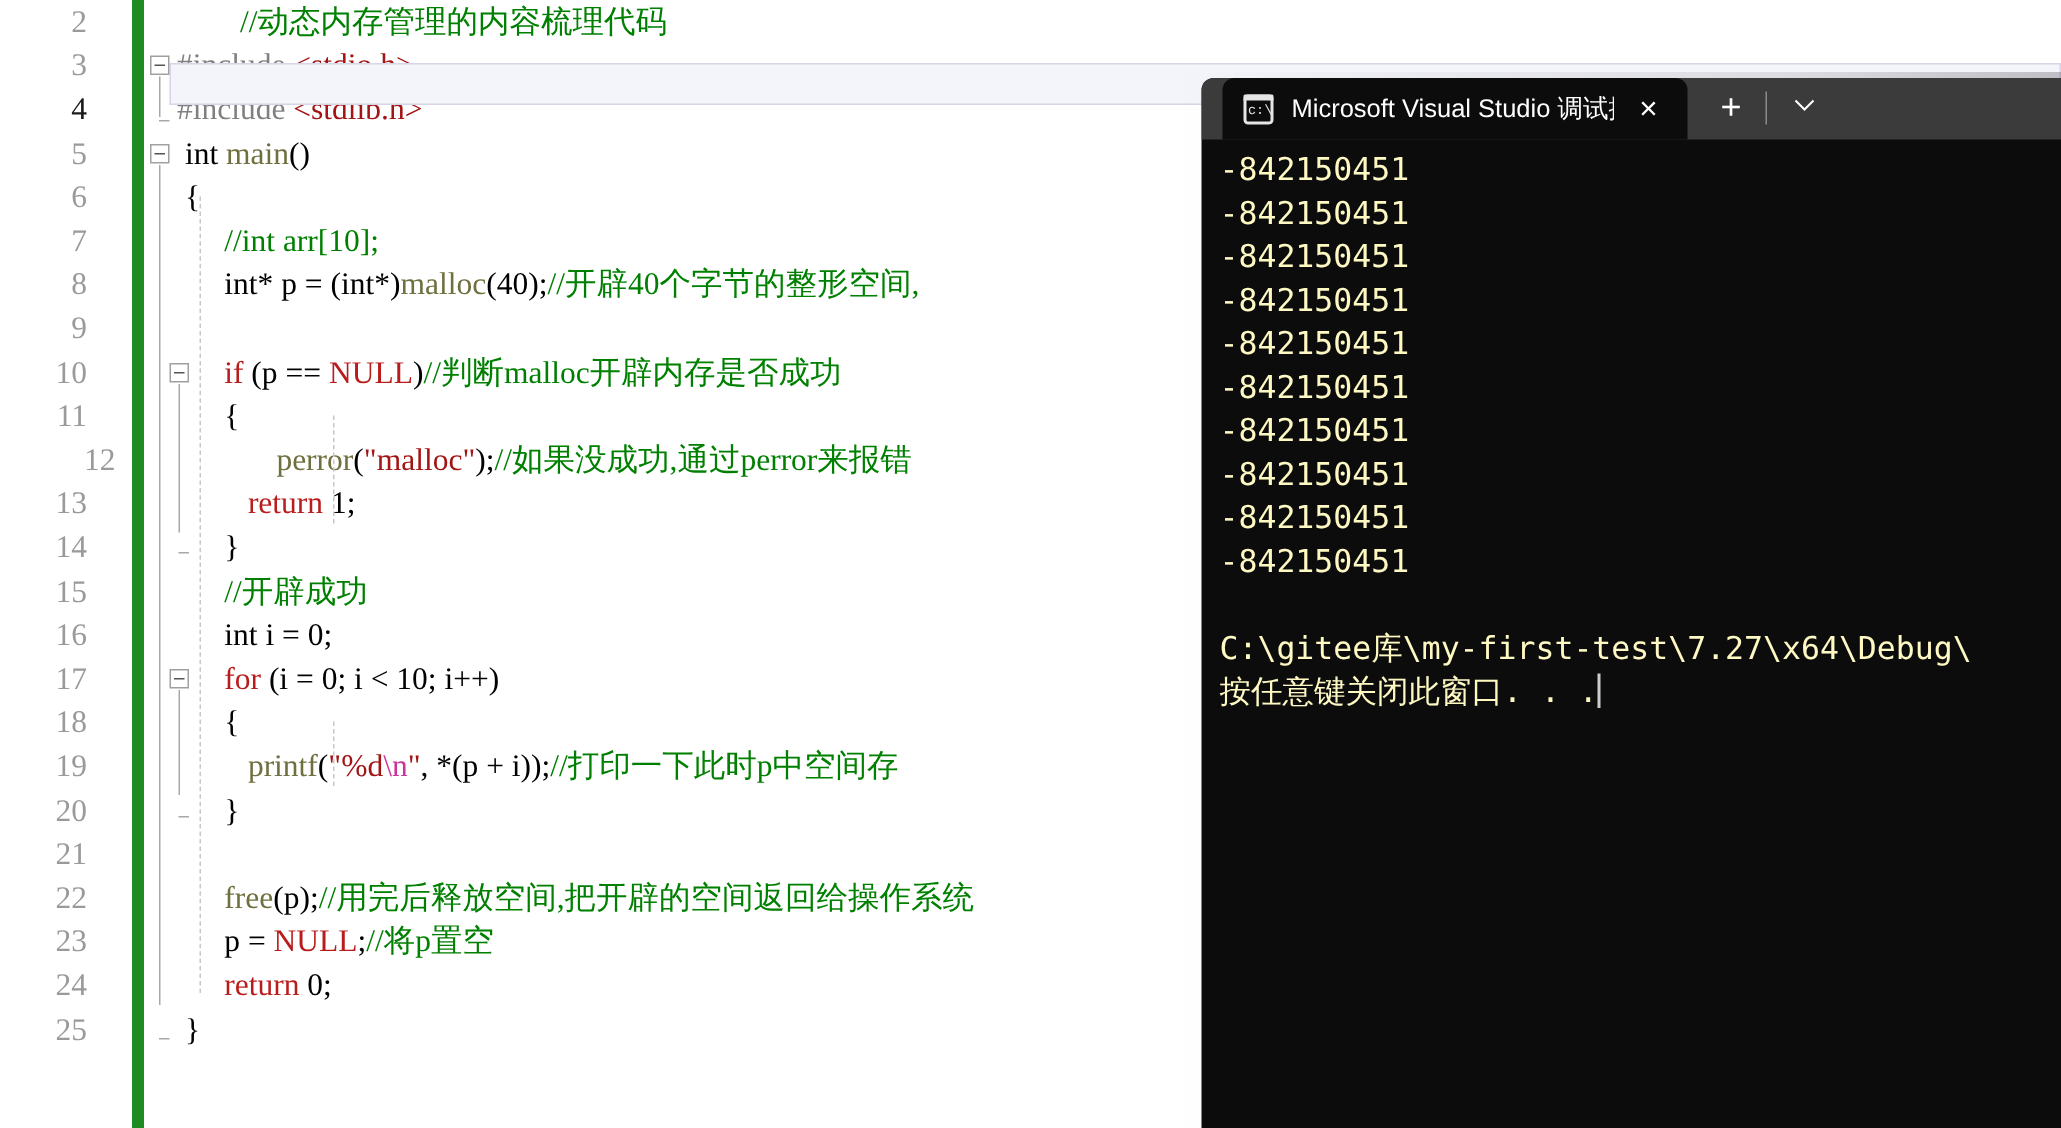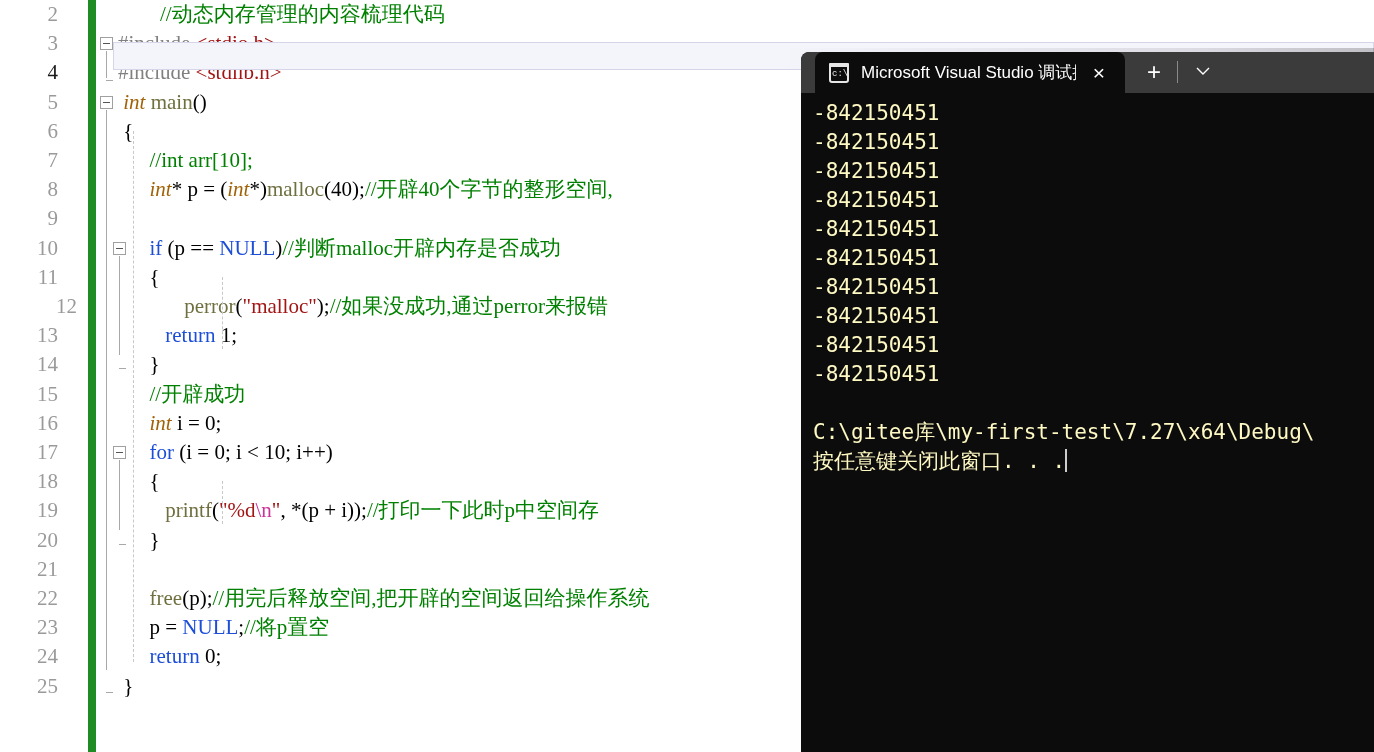--- a/index.html
+++ b/index.html
@@ -98,22 +98,22 @@
   #curline {
     position: absolute;
     left: 113px; top: 42px;
     width: 1261px; height: 28px;
     border: 1px solid #d6d6e8;
     background: #f4f4fb;
     box-sizing: border-box;
     z-index: 2;
   }
   
-  .kw   { color: #a16207; font-style: italic; }
-  .kw2  { color: #1d4ed8; }
+  .kw   { color: #000000; }
+  .kw2  { color: #b91c1c; }
   .str  { color: #a31515; }
   .cmt  { color: #008000; }
   .pp   { color: #808080; }
   .num  { color: #000000; }
   .plain{ color: #000000; }
   .fn   { color: #6f6f3f; }
   .esc  { color: #cc3399; }
   .inc  { color: #a31515; }
 
   

